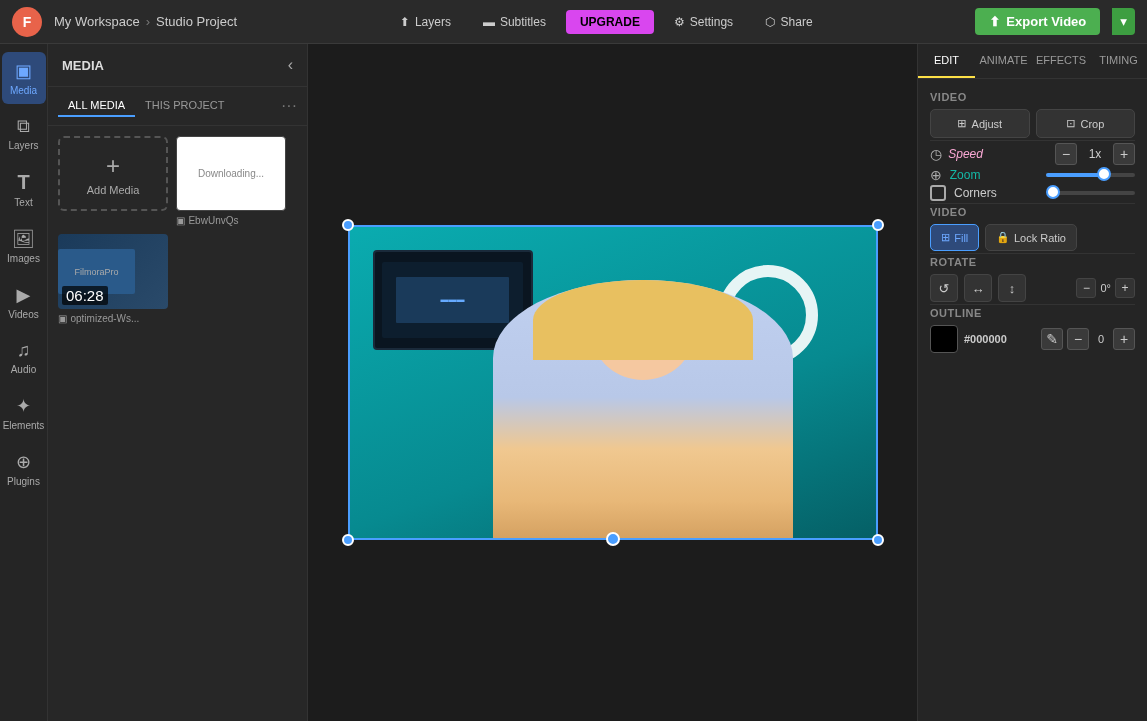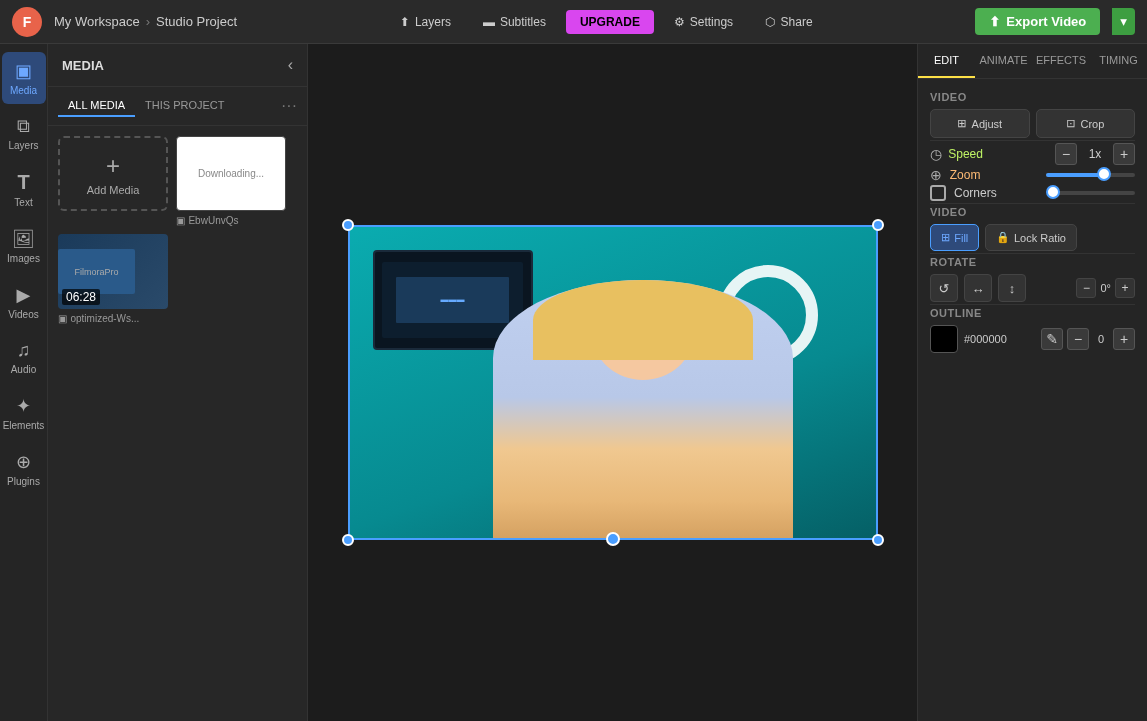--- a/index.html
+++ b/index.html
@@ -36,21 +36,21 @@
     #media-content { flex: 1; padding: 10px; display: flex; flex-direction: column; gap: 8px; overflow-y: auto; }
     .add-media-btn { width: 110px; height: 75px; border: 2px dashed #555; border-radius: 6px; display: flex; flex-direction: column; align-items: center; justify-content: center; cursor: pointer; color: #aaa; gap: 4px; flex-shrink: 0; }
     .add-media-plus { font-size: 24px; }
     .add-media-text { font-size: 11px; }
     .media-row { display: flex; gap: 8px; flex-wrap: wrap; }
     .media-item { display: flex; flex-direction: column; gap: 4px; }
     .media-thumb { width: 110px; height: 75px; background: #1a8a8a; border-radius: 4px; display: flex; align-items: center; justify-content: center; font-size: 10px; color: #ccc; overflow: hidden; position: relative; }
     .media-thumb.downloading { background: #ffffff; border: 1px solid #444; }
     .media-thumb2 { width: 110px; height: 75px; background: #2a2a2a; border-radius: 4px; overflow: hidden; position: relative; }
     .media-name { font-size: 10px; color: #999; display: flex; align-items: center; gap: 3px; }
-    .media-duration { position: absolute; bottom: 4px; left: 4px; background: rgba(0,0,0,0.7); padding: 1px 4px; border-radius: 2px; font-size: 12px; }
+    .media-duration { position: absolute; bottom: 4px; left: 4px; background: rgba(0,0,0,0.7); padding: 1px 4px; border-radius: 2px; font-size: 15px; }
 
     
     #canvas-area { flex: 1; background: #1c1c1c; display: flex; align-items: center; justify-content: center; position: relative; }
     #canvas-wrapper { position: relative; width: 530px; height: 315px; }
     .canvas-bg { width: 100%; height: 100%; background: linear-gradient(135deg, #0d9e9e 0%, #0a7a8a 100%); display: flex; align-items: center; justify-content: center; position: relative; overflow: hidden; }
     
     .handle { width: 12px; height: 12px; background: #4a9eff; border-radius: 50%; position: absolute; border: 2px solid #fff; }
     .handle.tl { top: -6px; left: -6px; }
     .handle.tr { top: -6px; right: -6px; }
     .handle.bl { bottom: -6px; left: -6px; }
@@ -64,28 +64,28 @@
     .right-tab { flex: 1; text-align: center; padding: 10px 4px; font-size: 11px; cursor: pointer; color: #999; border-bottom: 2px solid transparent; }
     .right-tab.active { color: #fff; border-bottom: 2px solid #fde047; }
     #right-content { padding: 12px; display: flex; flex-direction: column; gap: 2px; }
     .section-label { font-size: 11px; color: #888; font-weight: 600; letter-spacing: 0.5px; margin-bottom: 6px; }
     .btn-row { display: flex; gap: 6px; }
     .panel-btn { flex: 1; display: flex; align-items: center; justify-content: center; gap: 5px; padding: 7px; background: #333; border: 1px solid #444; border-radius: 5px; cursor: pointer; color: #ccc; font-size: 11px; }
 
     
     .speed-row { display: flex; align-items: center; gap: 6px; }
     .speed-icon { color: #aaa; font-size: 14px; }
-    .speed-label { flex: 1; font-size: 12px; color: #bef264; }
+    .speed-label { flex: 1; font-size: 12px; color: #f9a8d4; font-style: italic; }
     .speed-ctrl { display: flex; align-items: center; gap: 6px; }
     .ctrl-btn { width: 22px; height: 22px; background: #3a3a3a; border: 1px solid #555; border-radius: 3px; cursor: pointer; display: flex; align-items: center; justify-content: center; color: #ccc; font-size: 14px; }
     .speed-val { font-size: 12px; color: #ccc; min-width: 24px; text-align: center; }
 
     
     .zoom-row { display: flex; align-items: center; gap: 8px; }
-    .zoom-label { font-size: 12px; color: #fdba74; flex: 1; }
+    .zoom-label { font-size: 12px; color: #14b8a6; flex: 1; }
     .zoom-slider-wrap { flex: 1; position: relative; height: 4px; background: #444; border-radius: 2px; cursor: pointer; }
     .zoom-slider-fill { position: absolute; left: 0; top: 0; height: 100%; background: #4a9eff; border-radius: 2px; width: 65%; }
     .zoom-thumb { position: absolute; top: -6px; left: 65%; width: 14px; height: 14px; background: #fff; border-radius: 50%; transform: translateX(-50%); border: 2px solid #4a9eff; }
 
     
     .corners-row { display: flex; align-items: center; gap: 8px; }
     .corners-icon { width: 16px; height: 16px; border: 2px solid #aaa; border-radius: 3px; flex-shrink: 0; }
     .corners-label { font-size: 12px; color: #ccc; flex: 1; }
     .corners-slider-wrap { flex: 1; position: relative; height: 4px; background: #444; border-radius: 2px; cursor: pointer; }
     .corners-slider-fill { position: absolute; left: 0; top: 0; height: 100%; background: #4a9eff; border-radius: 2px; width: 5%; }
@@ -99,21 +99,21 @@
     
     .rotate-row { display: flex; align-items: center; gap: 6px; }
     .rotate-btn { width: 28px; height: 28px; background: #333; border: 1px solid #444; border-radius: 4px; cursor: pointer; display: flex; align-items: center; justify-content: center; color: #ccc; font-size: 13px; flex-shrink: 0; }
     .rotate-deg { display: flex; align-items: center; gap: 4px; margin-left: auto; }
     .deg-val { font-size: 11px; color: #ccc; }
     .deg-btn { width: 20px; height: 20px; background: #333; border: 1px solid #444; border-radius: 3px; cursor: pointer; display: flex; align-items: center; justify-content: center; color: #ccc; font-size: 12px; }
 
     
     .outline-row { display: flex; align-items: center; gap: 6px; }
     .color-swatch { width: 28px; height: 28px; background: #000; border-radius: 4px; border: 1px solid #555; cursor: pointer; flex-shrink: 0; }
-    .color-hex { font-size: 11px; color: #ccc; }
+    .color-hex { font-size: 11px; color: #ccc; font-weight: bold; }
     .outline-tools { display: flex; align-items: center; gap: 4px; margin-left: auto; }
     .outline-val { font-size: 11px; color: #ccc; min-width: 16px; text-align: center; }
     .ring-light { position: absolute; right: 60px; top: 40px; width: 100px; height: 100px; border: 12px solid rgba(255,255,255,0.9); border-radius: 50%; }
 
     .divider { height: 1px; background: #333; }
   </style>
 </head>
 <body>
 
 <div id="topbar">

